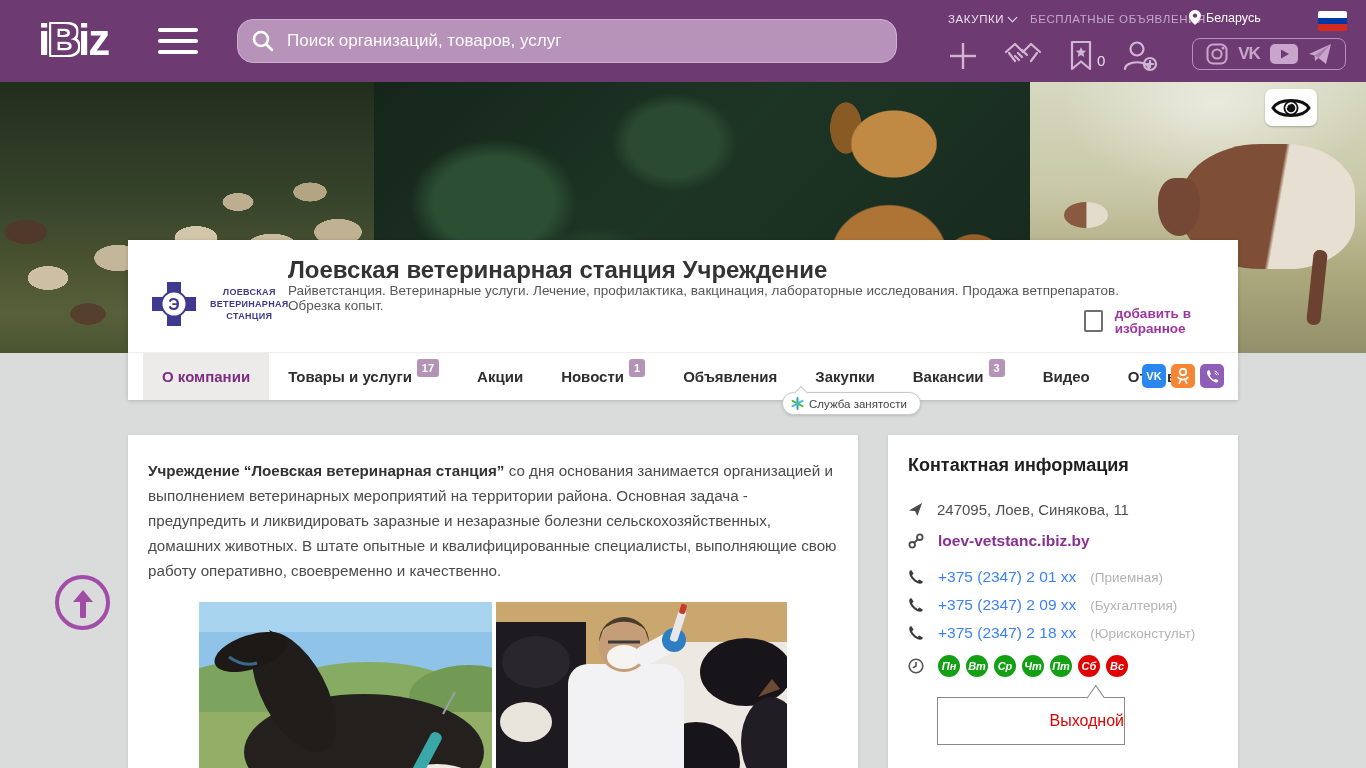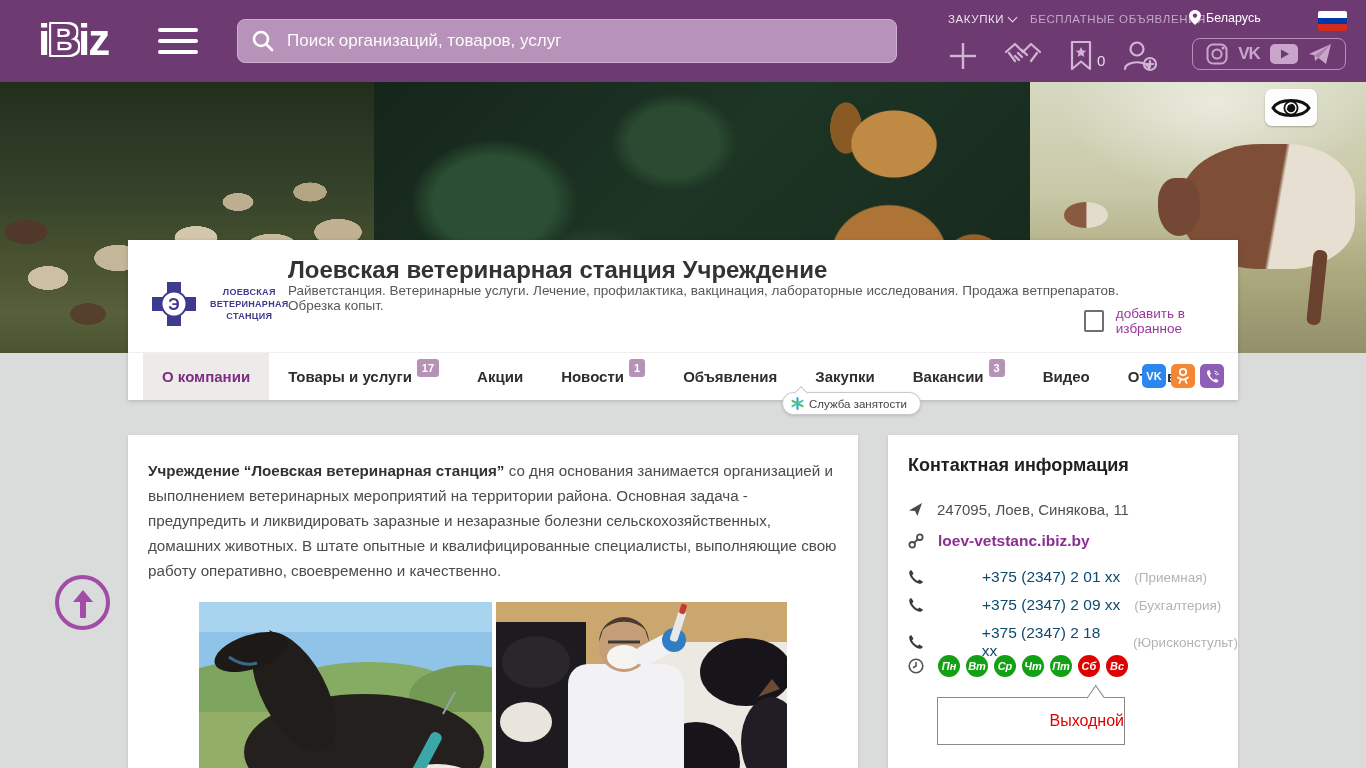--- a/index.html
+++ b/index.html
@@ -6,21 +6,21 @@
   body{
     width:1366px;height:768px;position:relative;overflow:hidden;
     background:#dadcdc;font-family:"Liberation Sans","DejaVu Sans",sans-serif;
   }
   
   .topbar{position:absolute;left:0;top:0;width:1366px;height:82px;background:#6e3a72;z-index:30;}
   .brand{position:absolute;left:38px;top:16px;font-size:44px;font-weight:800;color:#fff;letter-spacing:-2px;line-height:48px;text-align:right;}
   .brand .b-out{color:#6e3a72;text-shadow:-2px -2px 0 #fff,2px -2px 0 #fff,-2px 2px 0 #fff,2px 2px 0 #fff,-2px 0 0 #fff,2px 0 0 #fff,0 -2px 0 #fff,0 2px 0 #fff;}
   .hamburger{position:absolute;left:158px;top:28px;width:40px;height:28px;cursor:pointer;}
   .hamburger i{display:block;height:4px;background:#fff;border-radius:2px;margin-bottom:7px;}
-  .search{position:absolute;left:237px;top:19px;width:660px;height:44px;background:#b793b9;border:1px solid #cfafd1;border-radius:8px;display:flex;align-items:center;box-sizing:border-box;}
+  .search{position:absolute;left:237px;top:19px;width:660px;height:44px;background:#b793b9;border:1px solid #cfafd1;border-radius:16px;display:flex;align-items:center;box-sizing:border-box;}
   .search svg{margin-left:13px;flex:0 0 auto;}
   .search input{flex:1;background:transparent;border:none;outline:none;color:#fff;font-size:17px;padding:0 12px;font-family:inherit;}
   .search input::placeholder{color:#ffffff;opacity:.96;}
   .toplink{position:absolute;top:13px;font-size:11.5px;letter-spacing:.6px;color:#ecdfee;cursor:pointer;white-space:nowrap;}
   .toplink.dim{color:#c3a7c6;}
   .chev{display:inline-block;width:6px;height:6px;border-right:1.5px solid #ecdfee;border-bottom:1.5px solid #ecdfee;transform:rotate(45deg);margin-left:5px;vertical-align:2px;}
   .geo{position:absolute;left:1189px;top:10px;color:#fff;font-size:12.5px;display:flex;align-items:center;gap:5px;cursor:pointer;}
   .flag{position:absolute;left:1318px;top:11px;width:29px;height:20px;border-radius:2px;overflow:hidden;cursor:pointer;}
   .flag div{height:33.33%;}
   .hicon{position:absolute;cursor:pointer;}
@@ -65,21 +65,21 @@
   .cow-far{position:absolute;left:34px;top:120px;width:44px;height:26px;border-radius:50%;background:linear-gradient(90deg,#8a5a40 50%,#e3dccd 52%);}
   .eye-btn{position:absolute;left:1265px;top:7px;width:52px;height:37px;background:#fdfdfd;border-radius:7px;display:flex;align-items:center;justify-content:center;cursor:pointer;box-shadow:0 1px 2px rgba(0,0,0,.25);}
   
   .card{position:absolute;left:128px;top:240px;width:1110px;height:160px;background:#fff;z-index:10;box-shadow:0 1px 4px rgba(0,0,0,.18);}
   .clogo{position:absolute;left:20px;top:20px;width:215px;height:88px;display:flex;align-items:center;gap:10px;}
   .clogo-text{color:#3d3a8f;font-size:9px;font-weight:700;line-height:12px;letter-spacing:.3px;text-align:center;}
   .c-title{position:absolute;left:160px;top:16px;font-size:24px;font-weight:700;color:#333;}
   .c-sub{position:absolute;left:160px;top:43px;width:866px;font-size:13.5px;color:#585858;}
   .fav{position:absolute;left:956px;top:66px;display:flex;align-items:center;gap:12px;cursor:pointer;}
   .fav .box{width:18px;height:18px;border:2px solid #6f6f6f;border-radius:2px;background:#fff;}
-  .fav .lbl{color:#9c35a1;font-weight:400;font-size:13.5px;}
+  .fav .lbl{color:#9c35a1;font-weight:700;font-size:13.5px;}
   .tabbar{position:absolute;left:0;bottom:0;width:100%;height:48px;display:flex;align-items:stretch;padding-left:15px;box-sizing:border-box;border-top:1px solid #f0eeee;}
   .tab{display:flex;align-items:center;padding:0 19px;font-size:15px;font-weight:700;color:#2e2e2e;cursor:pointer;white-space:nowrap;}
   .tab.active{background:#edebe9;color:#7d2c82;}
   .badge{display:inline-block;background:#b493b6;color:#fff;font-size:11px;font-weight:700;border-radius:3px;padding:3px 5px;margin-left:5px;transform:translateY(-9px);}
   .tab-social{position:absolute;right:14px;bottom:12px;display:flex;gap:5px;}
   .sq{width:24px;height:24px;border-radius:5px;display:flex;align-items:center;justify-content:center;color:#fff;font-weight:800;font-size:11px;cursor:pointer;}
   .sq.vk{background:#2b87f0;}
   .sq.ok{background:#f68634;}
   .sq.vb{background:#8f5eb6;}
   .tooltip1{position:absolute;left:654px;top:152px;background:#fff;border:1px solid #c9c9c9;border-radius:12px;padding:4px 13px 4px 8px;font-size:11.5px;color:#444;display:flex;align-items:center;gap:5px;box-shadow:0 1px 3px rgba(0,0,0,.15);z-index:12;}
@@ -89,21 +89,21 @@
   .about{margin:23px 20px 0 20px;font-size:15.2px;line-height:25px;color:#4c4c4c;}
   .about b{color:#333;}
   .photos{position:absolute;left:71px;top:167px;display:flex;gap:4px;}
   .photos svg{display:block;}
   
   .sidebar{position:absolute;left:888px;top:435px;width:350px;height:360px;background:#fff;z-index:5;box-shadow:0 1px 3px rgba(0,0,0,.12);}
   .sb-title{position:absolute;left:20px;top:20px;font-size:18px;font-weight:700;color:#1f1f1f;}
   .row{position:absolute;left:20px;display:flex;align-items:center;gap:14px;}
   .row .txt{font-size:15px;color:#4f4f4f;text-align:right;}
   .row .site{font-size:15.5px;font-weight:700;color:#8b2f93;cursor:pointer;}
-  .row .num{font-size:15.5px;color:#0c4a6e;margin-left:44px;}
+  .row .num{font-size:15.5px;color:#3b82f6;}
   .row .dept{font-size:13.5px;color:#b3b3b3;}
   .days{display:flex;gap:6px;font-style:italic;}
   .day{width:22px;height:22px;border-radius:50%;color:#fff;font-size:11px;font-weight:700;display:flex;align-items:center;justify-content:center;cursor:pointer;}
   .day.work{background:#14a014;}
   .day.off{background:#e10000;}
   .tooltip2{position:absolute;left:49px;top:262px;width:186px;height:46px;background:#fff;border:1px solid #8a8a8a;color:#e10000;font-size:16px;display:flex;align-items:center;justify-content:flex-end;z-index:6;}
   .tooltip2:before{content:"";position:absolute;left:150px;top:-8px;width:14px;height:14px;background:#fff;border-left:1px solid #8a8a8a;border-top:1px solid #8a8a8a;transform:rotate(55deg) skewX(20deg);}
   
   .to-top{position:absolute;left:55px;top:575px;width:55px;height:55px;border:4px solid #a14ca6;border-radius:50%;box-sizing:border-box;display:flex;align-items:center;justify-content:center;cursor:pointer;z-index:20;background:transparent;}
 </style>

